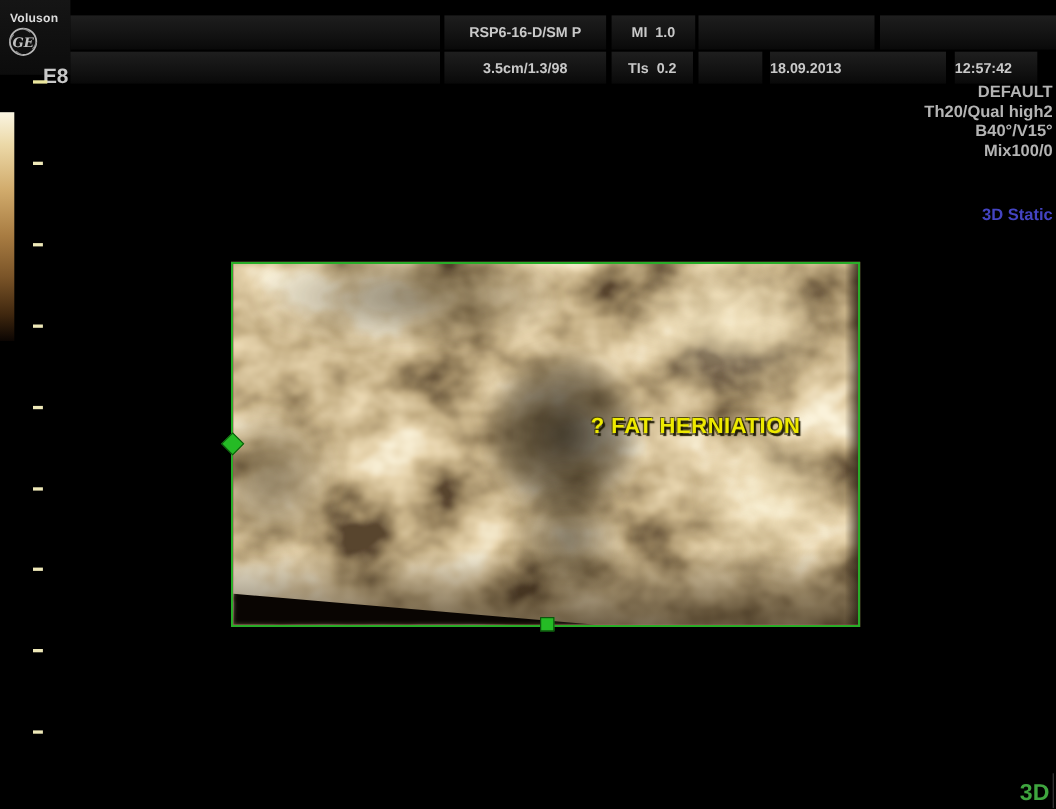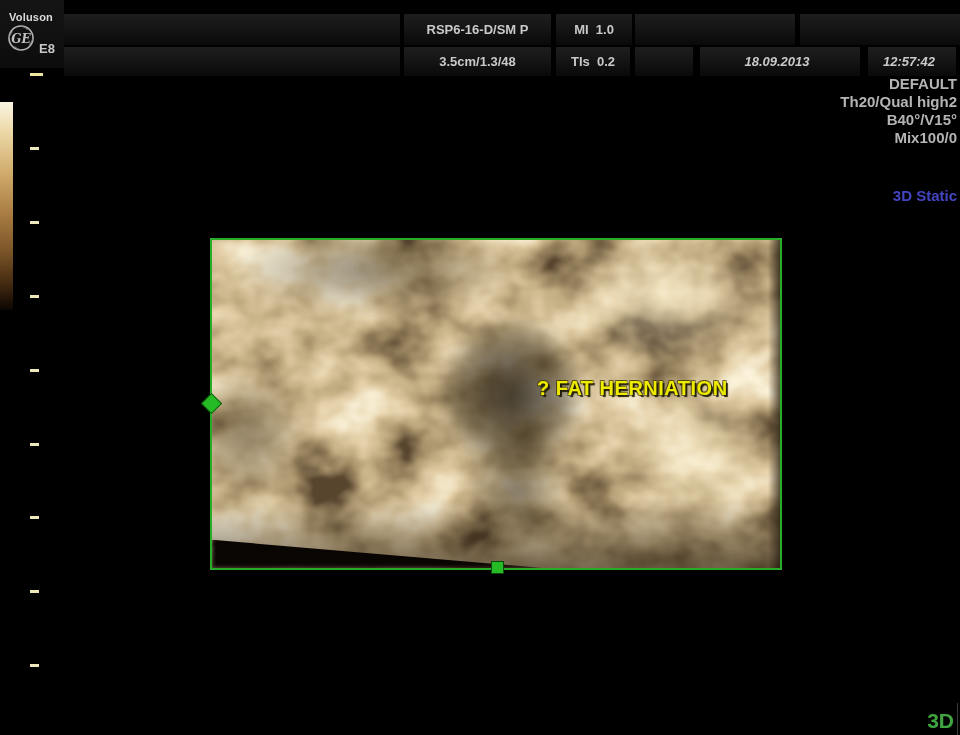--- a/index.html
+++ b/index.html
@@ -4,27 +4,27 @@
 <style>
   html,body{margin:0;padding:0;background:#000;}
   .screen{position:relative;width:960px;height:735px;background:#000;overflow:hidden;
           font-family:"Liberation Sans",sans-serif;font-weight:bold;}
 
   
   .brand-panel{position:absolute;left:0;top:0;width:64px;height:68px;
                background:linear-gradient(180deg,#151515,#0c0c0c);}
   .brand-name{position:absolute;left:9px;top:11px;font-size:11px;color:#dcdcdc;letter-spacing:0.2px;}
   .ge-logo{position:absolute;left:7px;top:24px;width:28px;height:28px;}
-  .brand-model{position:absolute;left:39px;top:41px;font-size:13px;color:#c8c8c8;}
+  .brand-model{position:absolute;left:39px;top:59px;font-size:19px;color:#c8c8c8;}
   .accent-dash{position:absolute;left:30px;top:73px;width:13px;height:3px;background:#ece79e;}
 
   
   .cell{position:absolute;background:linear-gradient(180deg,#1e1e1e 0%,#131313 55%,#090909 100%);
         color:#c9c9c9;font-size:13px;display:flex;align-items:center;justify-content:center;}
-  .cell.right{justify-content:center;padding-right:6px;box-sizing:border-box;font-style:italic;}
+  .cell.right{justify-content:flex-start;padding-right:6px;box-sizing:border-box;}
   .pre{white-space:pre;}
 
   
   .settings{position:absolute;right:3px;top:75px;text-align:right;color:#b4b4b4;
             font-size:15px;line-height:18px;}
   .settings .mode-line{color:#4444c2;margin-top:40px;}
 
   
   .colorbar{position:absolute;left:0;top:102px;width:13px;height:208px;
             background:linear-gradient(180deg,#faf5e2 0%,#ecd9a8 14%,#d1ab6c 34%,
@@ -97,30 +97,30 @@
     <span>RSP6-16-D/SM P</span>
   </div>
   <div class="cell" style="left:556px;top:14px;width:76px;height:31px">
     <span class="pre">MI  1.0</span>
   </div>
   <div class="cell" style="left:635px;top:14px;width:160px;height:31px"></div>
   <div class="cell" style="left:800px;top:14px;width:160px;height:31px"></div>
 
   <div class="cell" style="left:64px;top:47px;width:336px;height:29px"></div>
   <div class="cell" style="left:404px;top:47px;width:147px;height:29px">
-    <span>3.5cm/1.3/48</span>
+    <span>3.5cm/1.3/98</span>
   </div>
   <div class="cell" style="left:556px;top:47px;width:74px;height:29px">
     <span class="pre">TIs  0.2</span>
   </div>
   <div class="cell" style="left:635px;top:47px;width:58px;height:29px"></div>
   <div class="cell right" style="left:700px;top:47px;width:160px;height:29px">
     <span>18.09.2013</span>
   </div>
-  <div class="cell right" style="left:868px;top:47px;width:88px;height:29px">
+  <div class="cell right" style="left:868px;top:47px;width:75px;height:29px">
     <span>12:57:42</span>
   </div>
 
   <div class="settings">
     <div>DEFAULT</div>
     <div>Th20/Qual high2</div>
     <div>B40°/V15°</div>
     <div>Mix100/0</div>
     <div class="mode-line">3D Static</div>
   </div>

